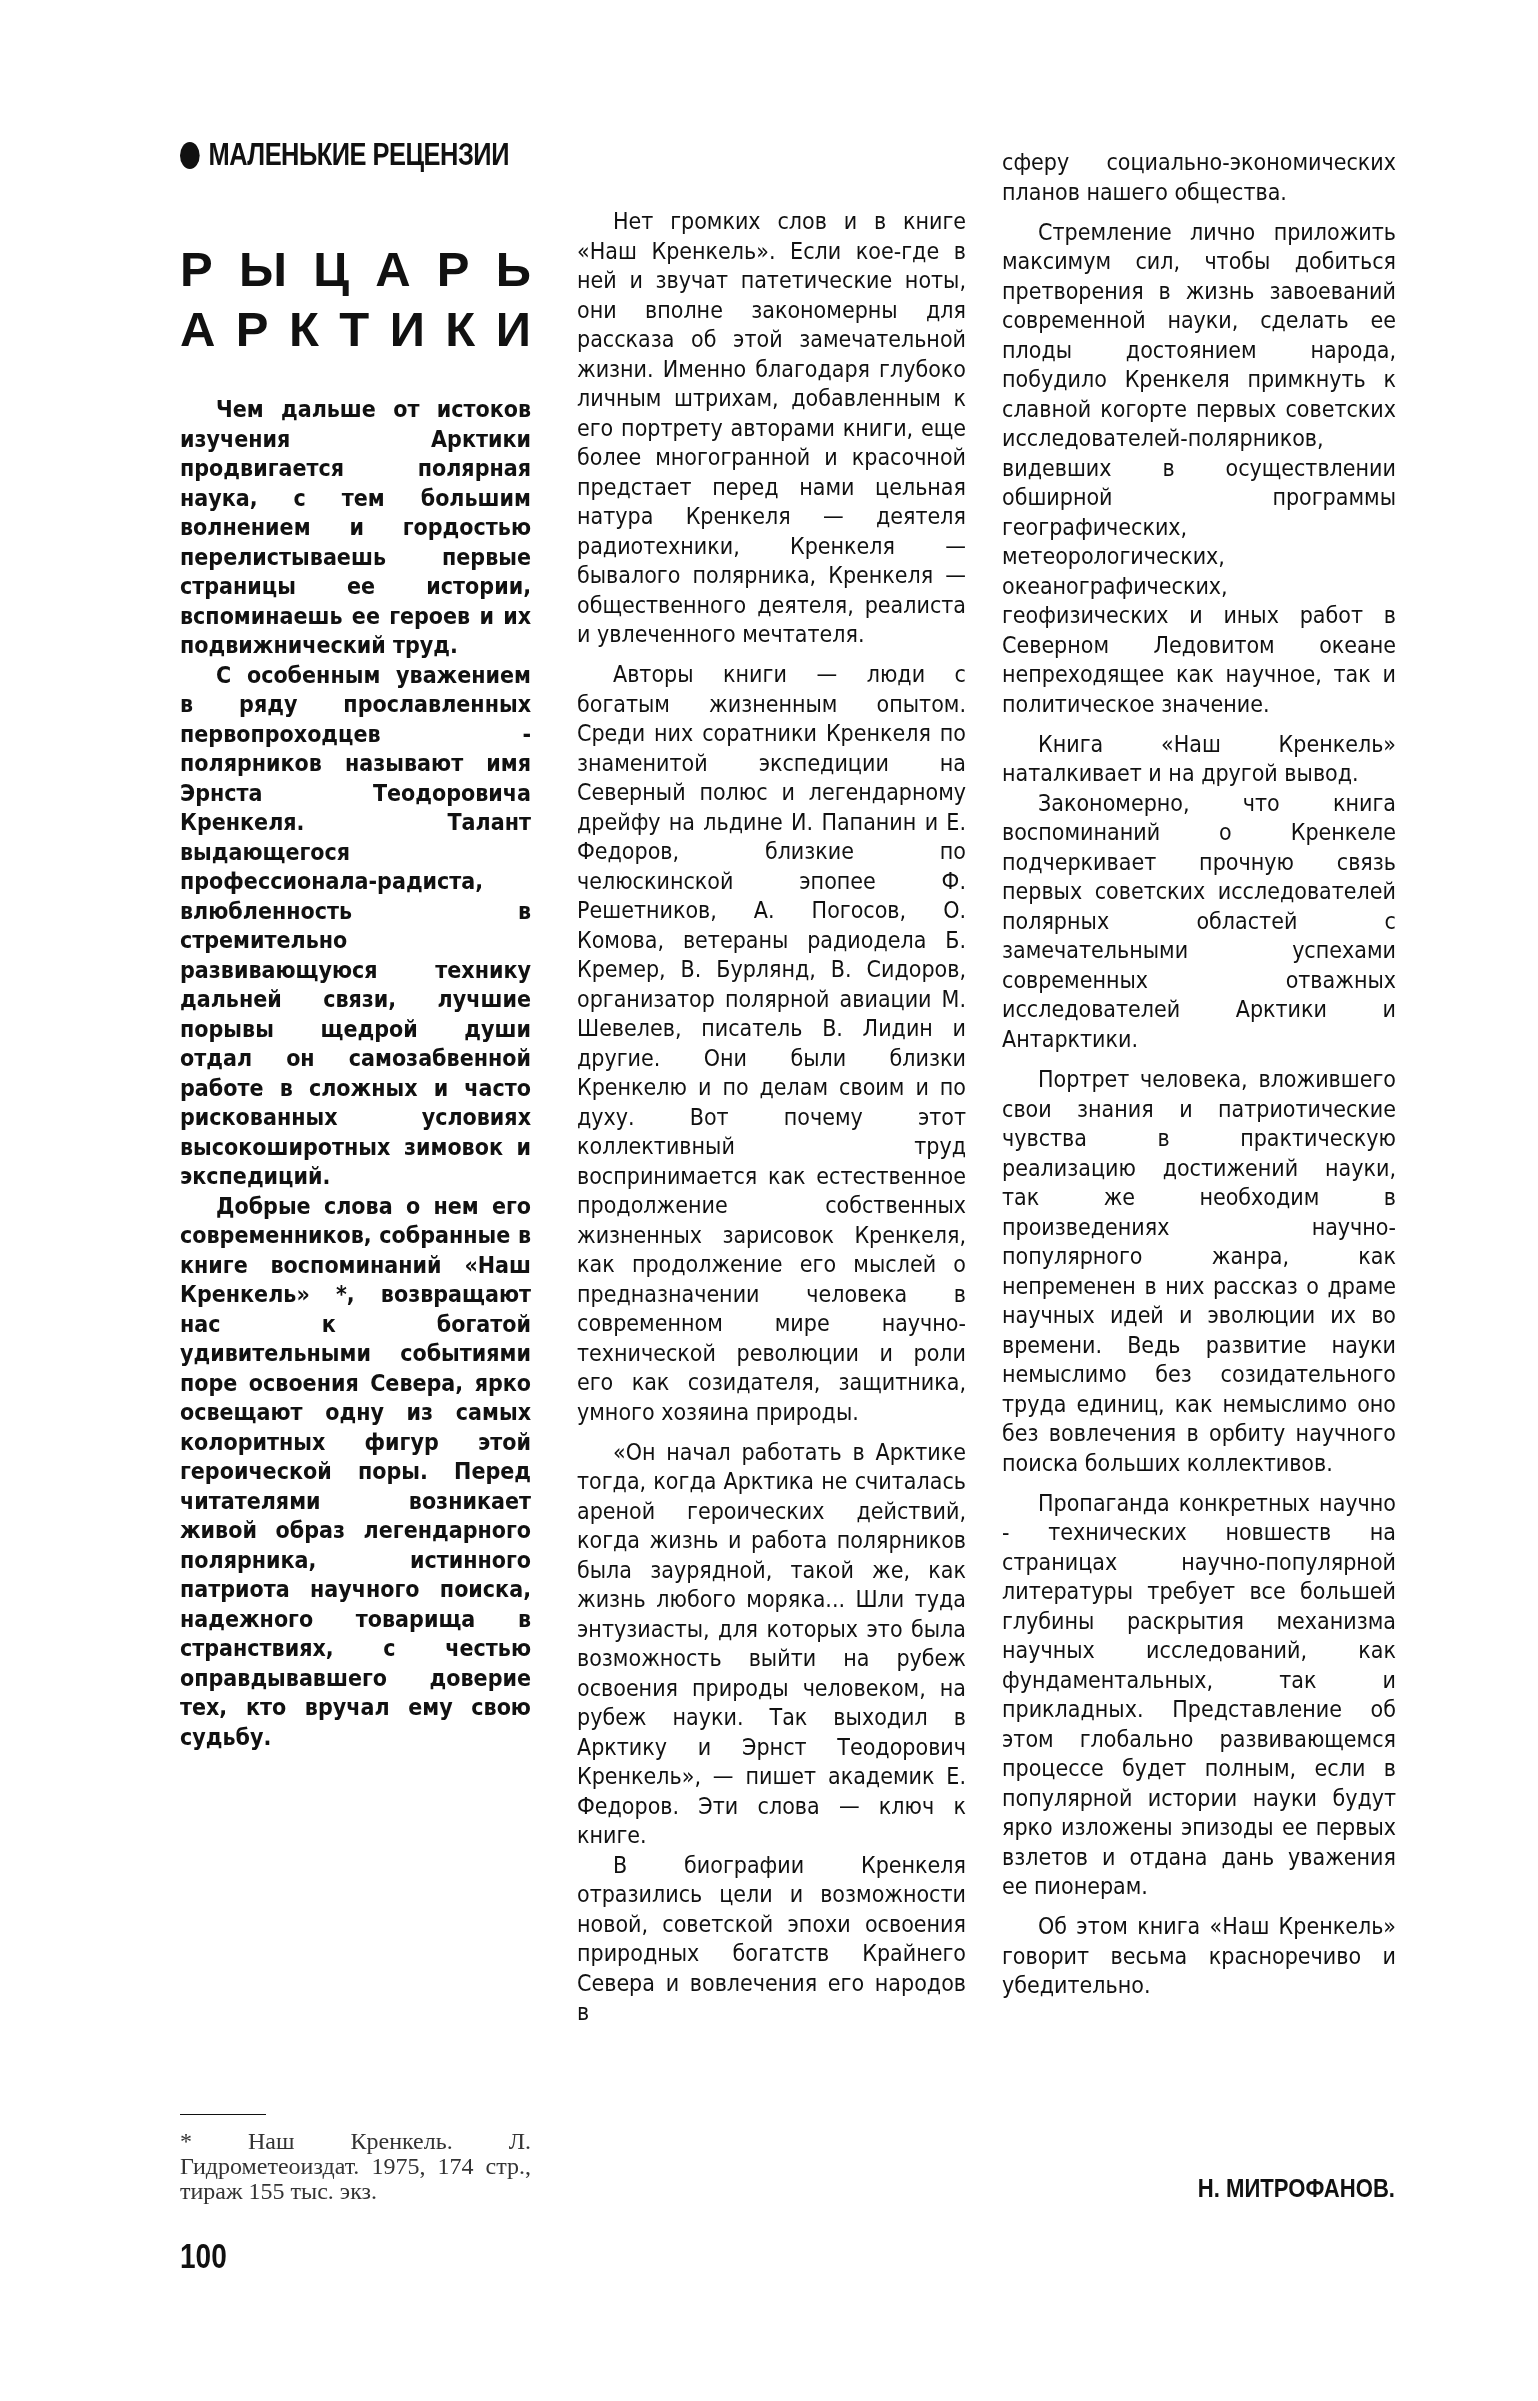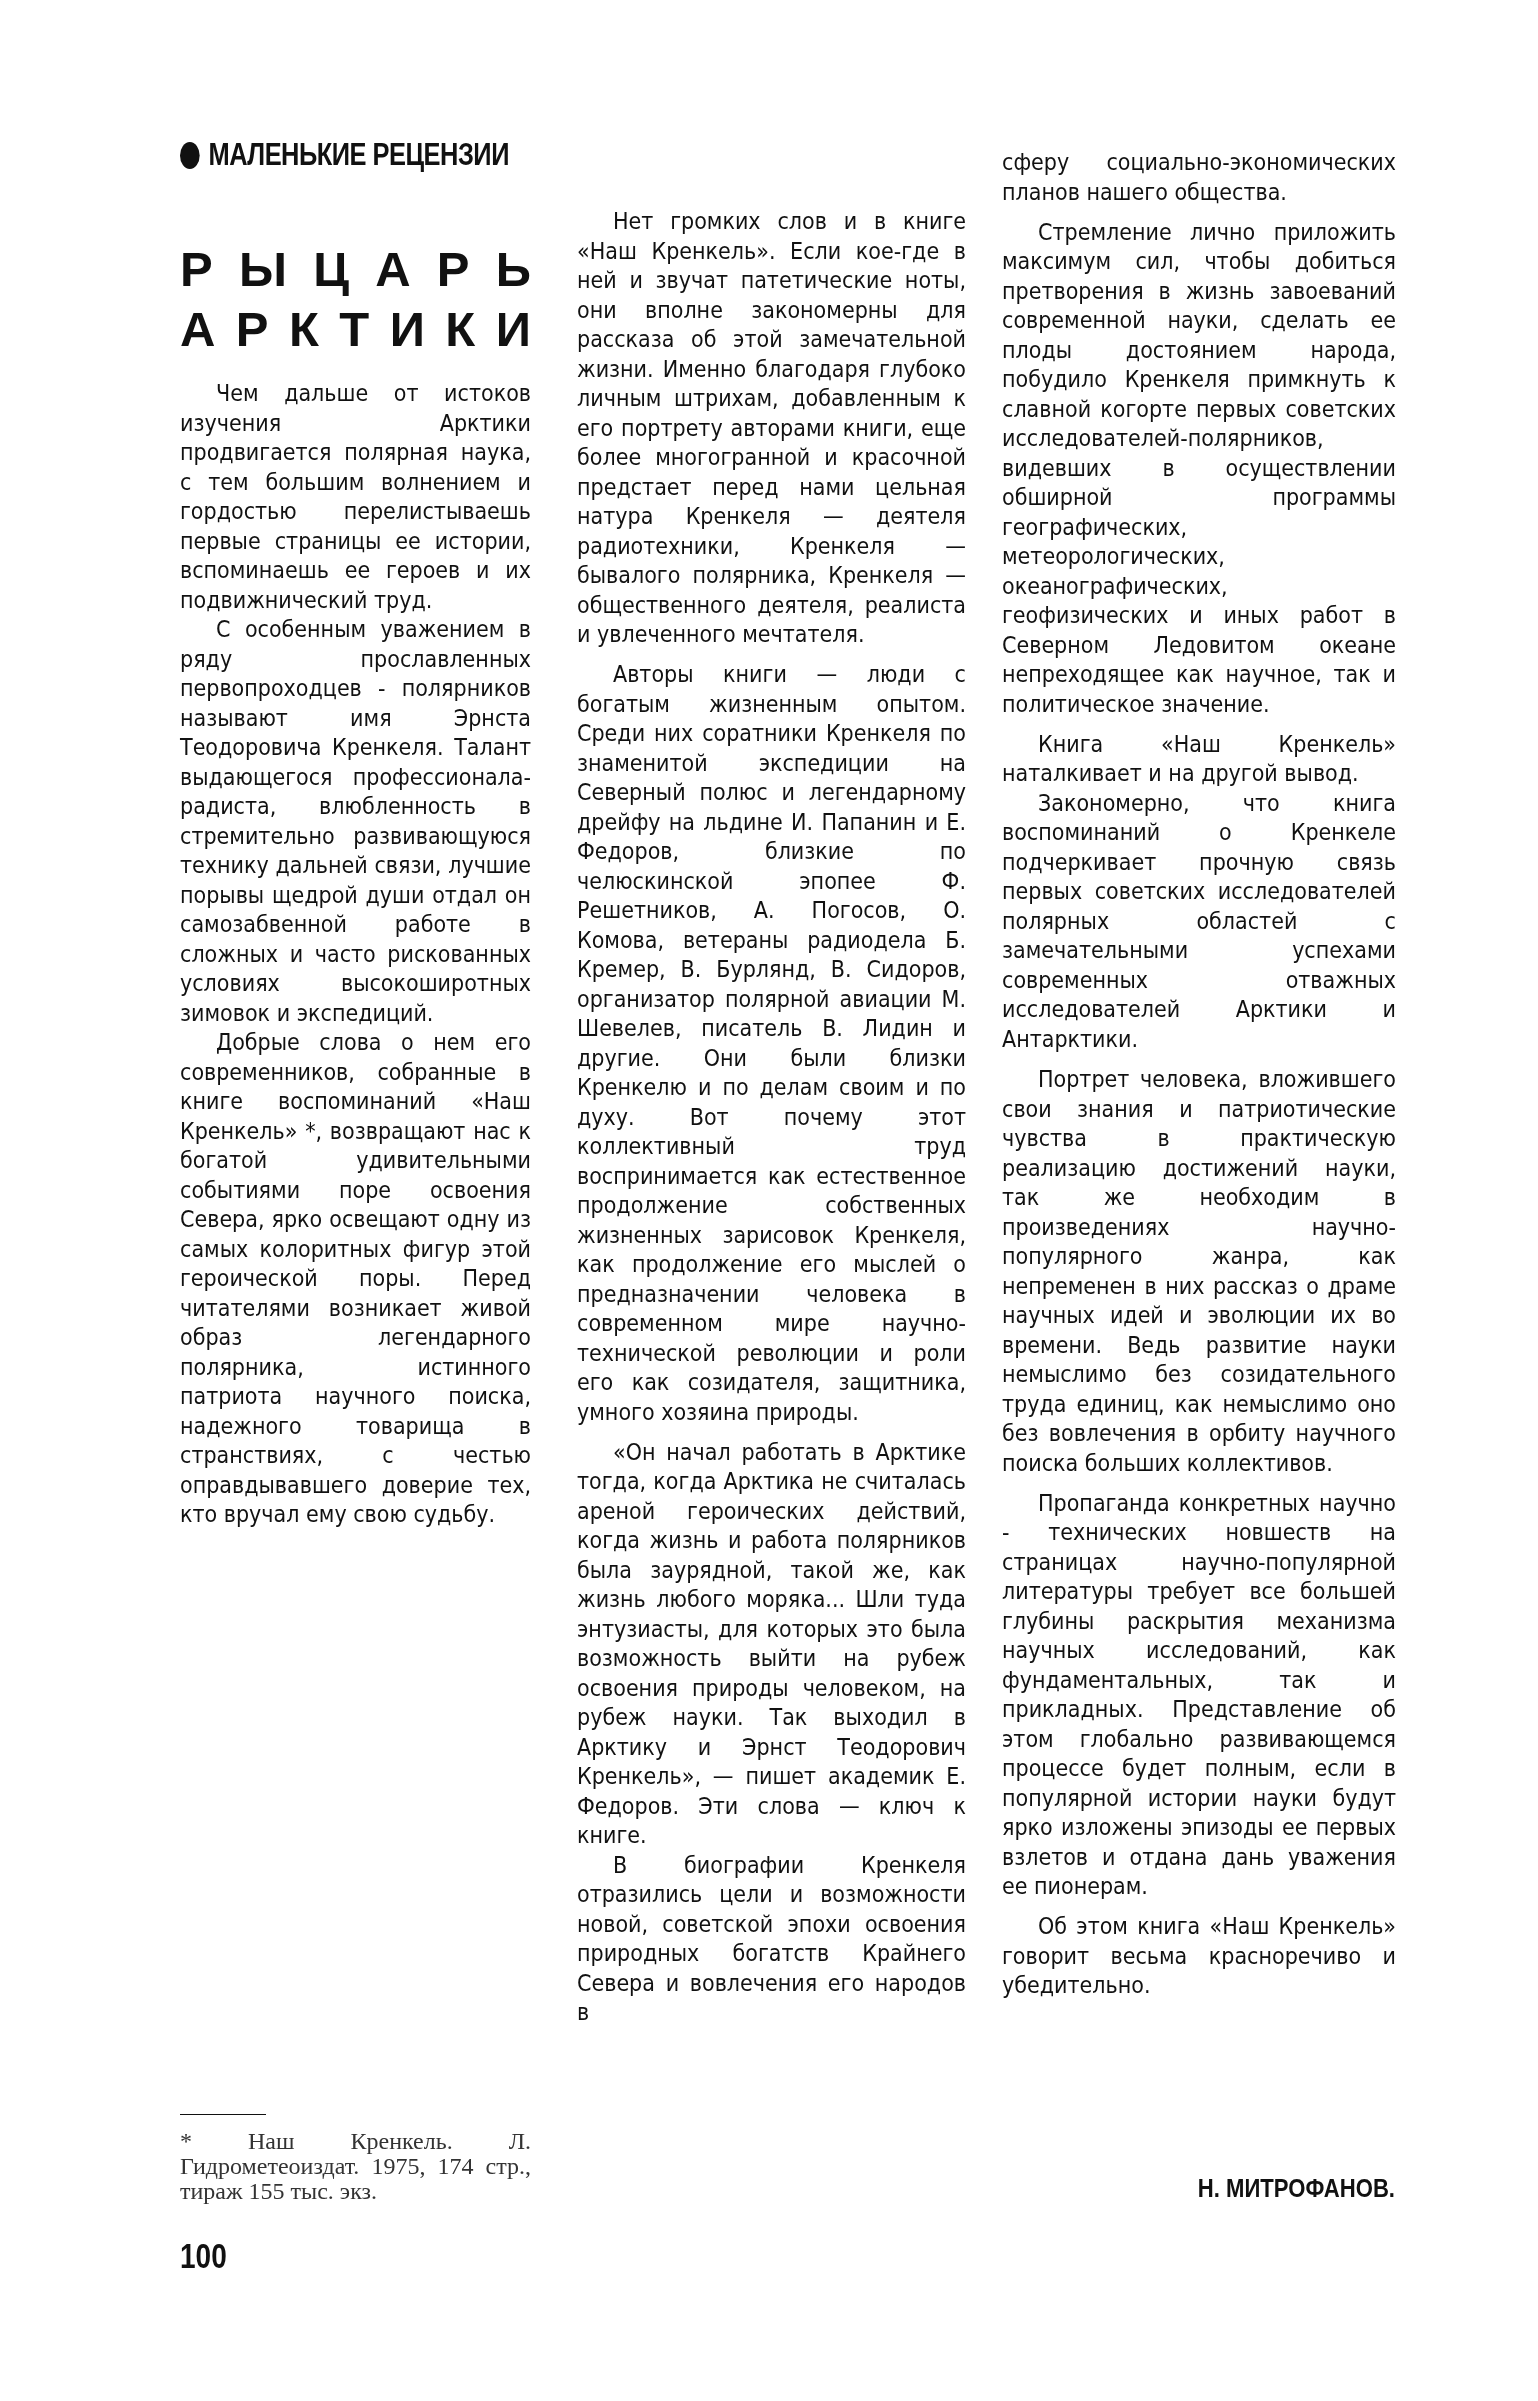--- a/index.html
+++ b/index.html
@@ -1,20 +1,20 @@
 <!DOCTYPE html>
 <html style="font-size:9.5px"><head>
 <meta charset="utf-8">
 <style>
   html,body{margin:0;padding:0;background:#fff;}
   body{width:1538px;height:2401px;position:relative;overflow:hidden;color:#111;
     font-family:"DejaVu Sans Condensed","DejaVu Sans",sans-serif;}
   .col{position:absolute;font-size:23px;line-height:29.5px;text-align:justify;}
   .col p{margin:0;text-indent:36px;}
-  .c1{left:180px;top:379px;width:351px;}
+  .c1{left:180px;top:395px;width:351px;font-weight:bold;}
   .c2{left:577px;top:159px;width:389px;margin-top:48px;}
   .c3{left:1002px;top:148px;width:394px;}
   .rubric{position:absolute;left:180px;top:137px;width:357px;font-family:"Liberation Sans",sans-serif;
     font-weight:bold;font-size:31px;letter-spacing:-0.6px;transform:scaleX(0.82);transform-origin:left top;white-space:nowrap;}
   .dot{display:inline-block;width:24px;height:27px;border-radius:50%;background:#111;vertical-align:-3.6px;margin-right:10.7px;}
   .title{position:absolute;left:180px;width:351px;font-family:"Liberation Sans",sans-serif;font-weight:bold;
     font-size:49px;display:flex;justify-content:space-between;}
   .t1{top:241px;} .t2{top:301px;}
   .footrule{position:absolute;left:180px;top:2114px;width:86px;border-top:1.8px solid #111;}
   .footnote{position:absolute;left:180px;top:2129px;width:351px;font-family:"Liberation Serif",serif;font-size:24px;line-height:25px;text-align:justify;color:#333;}

